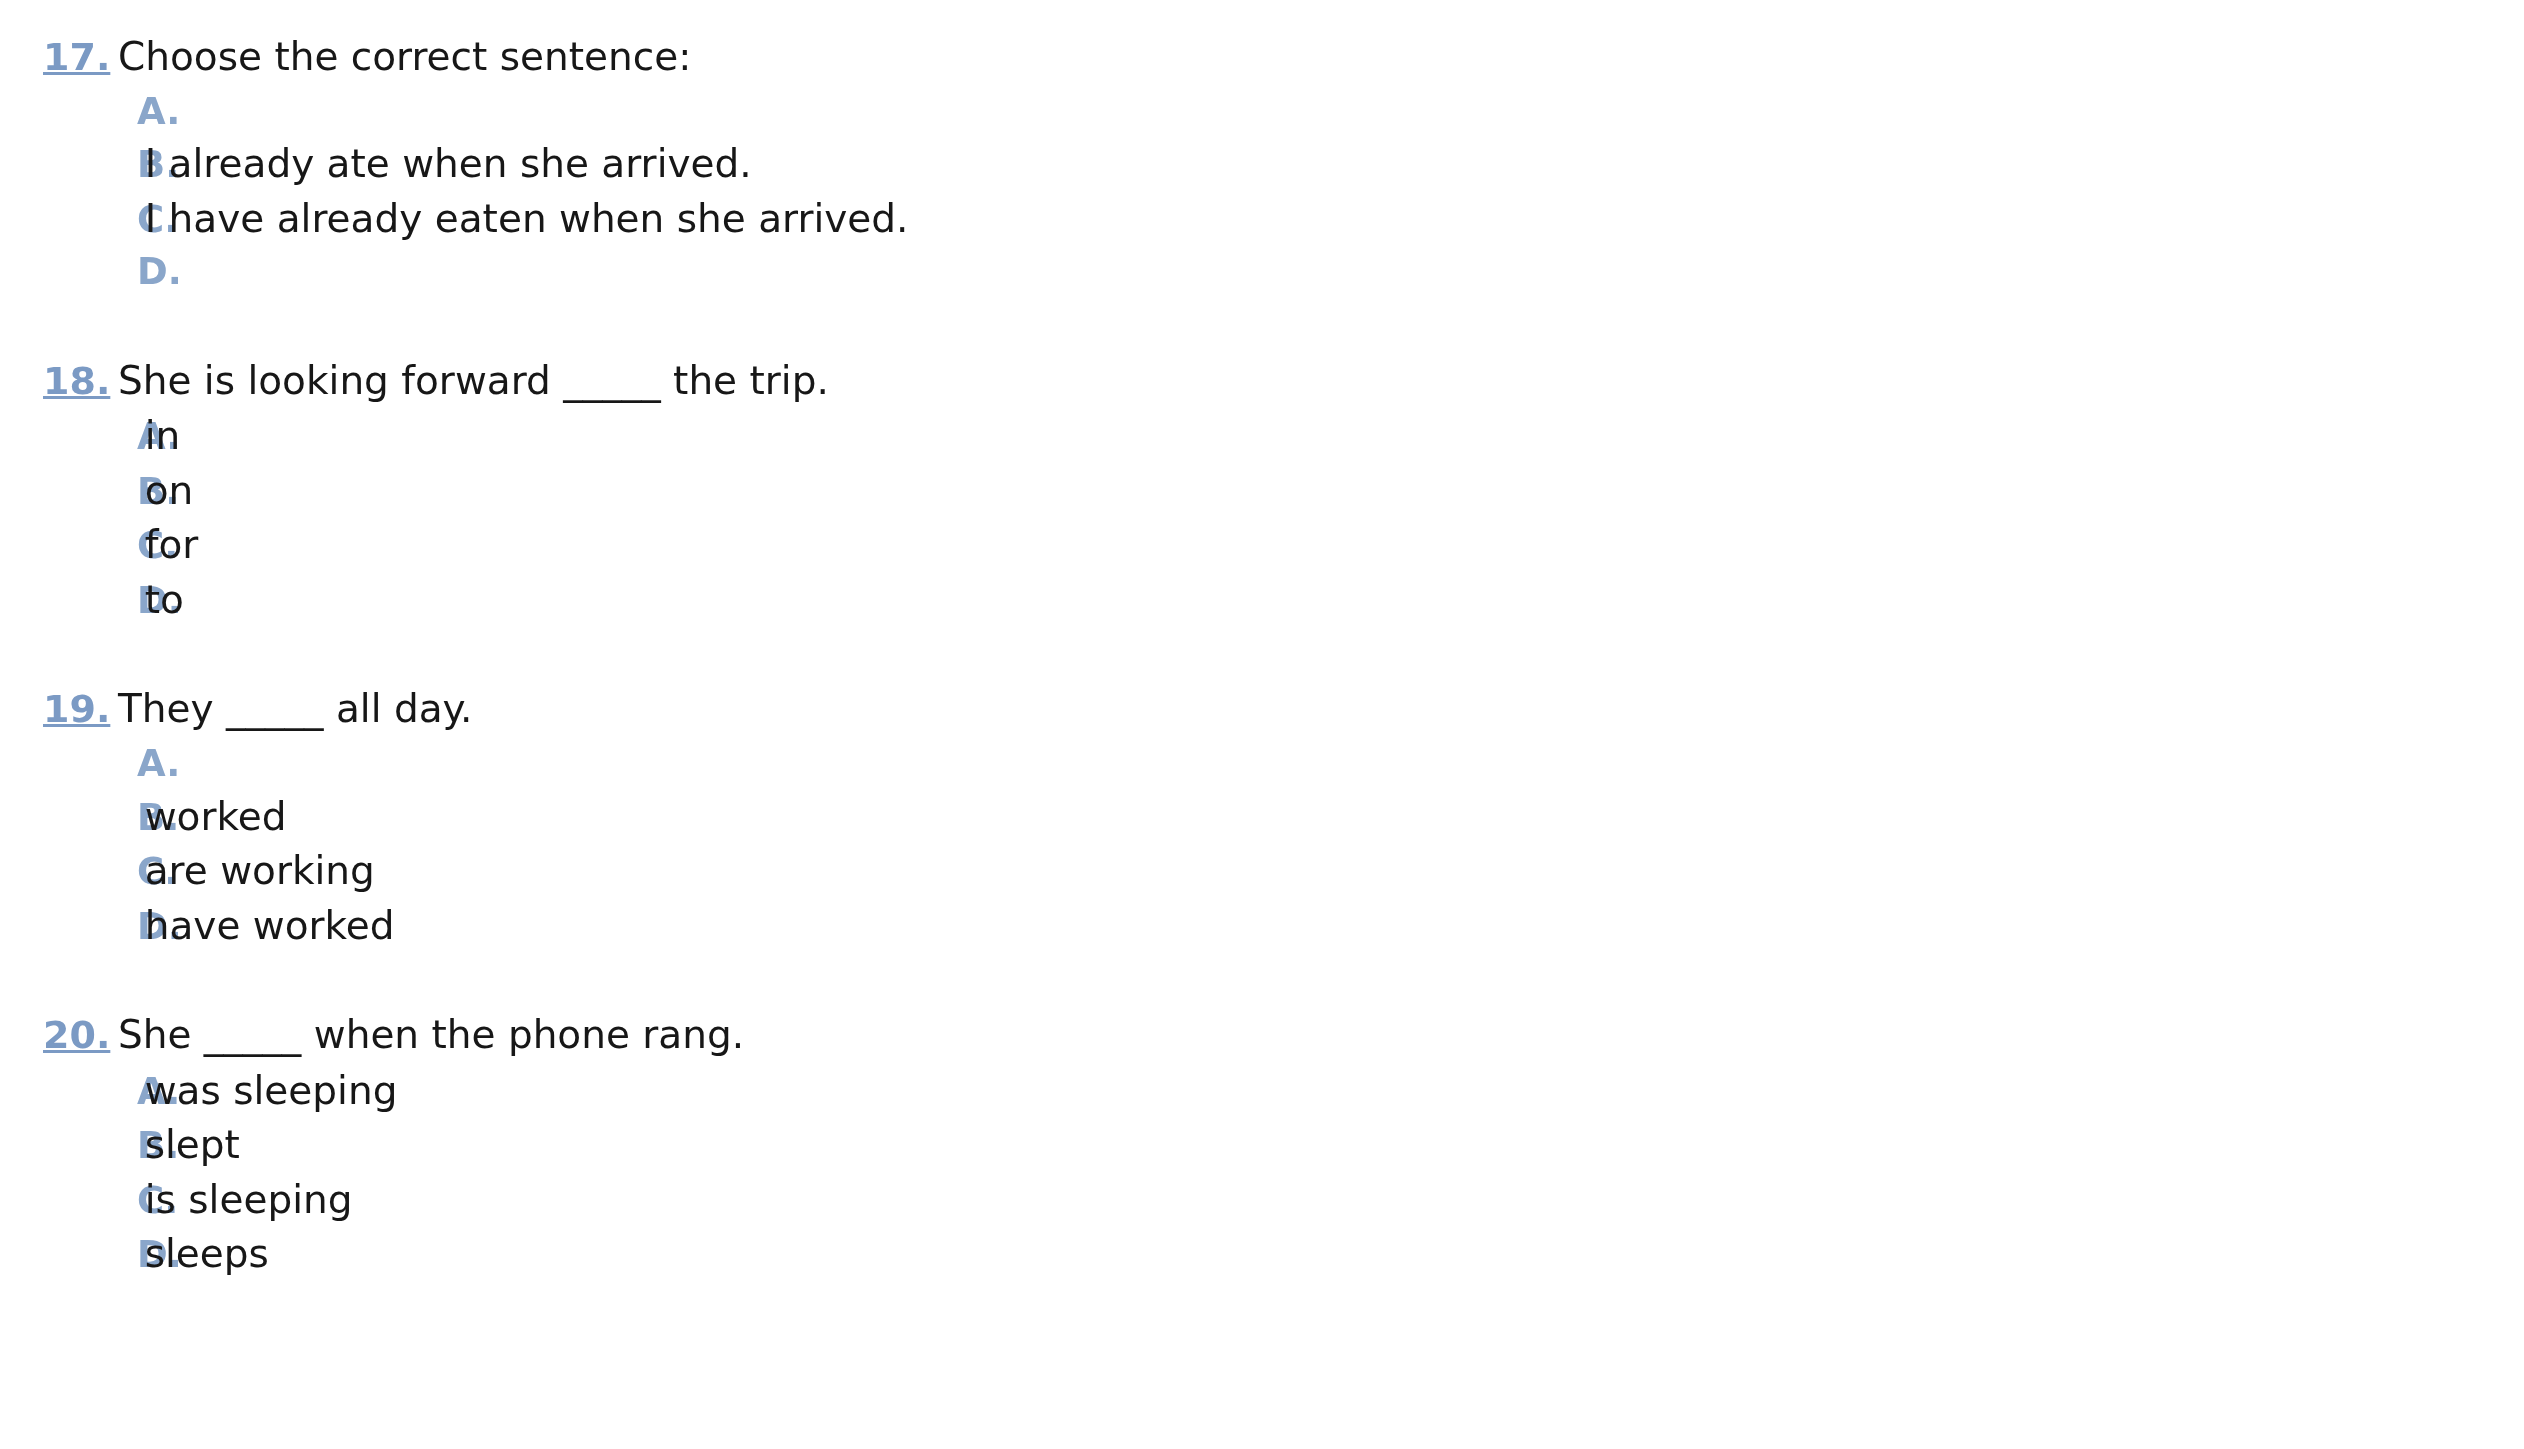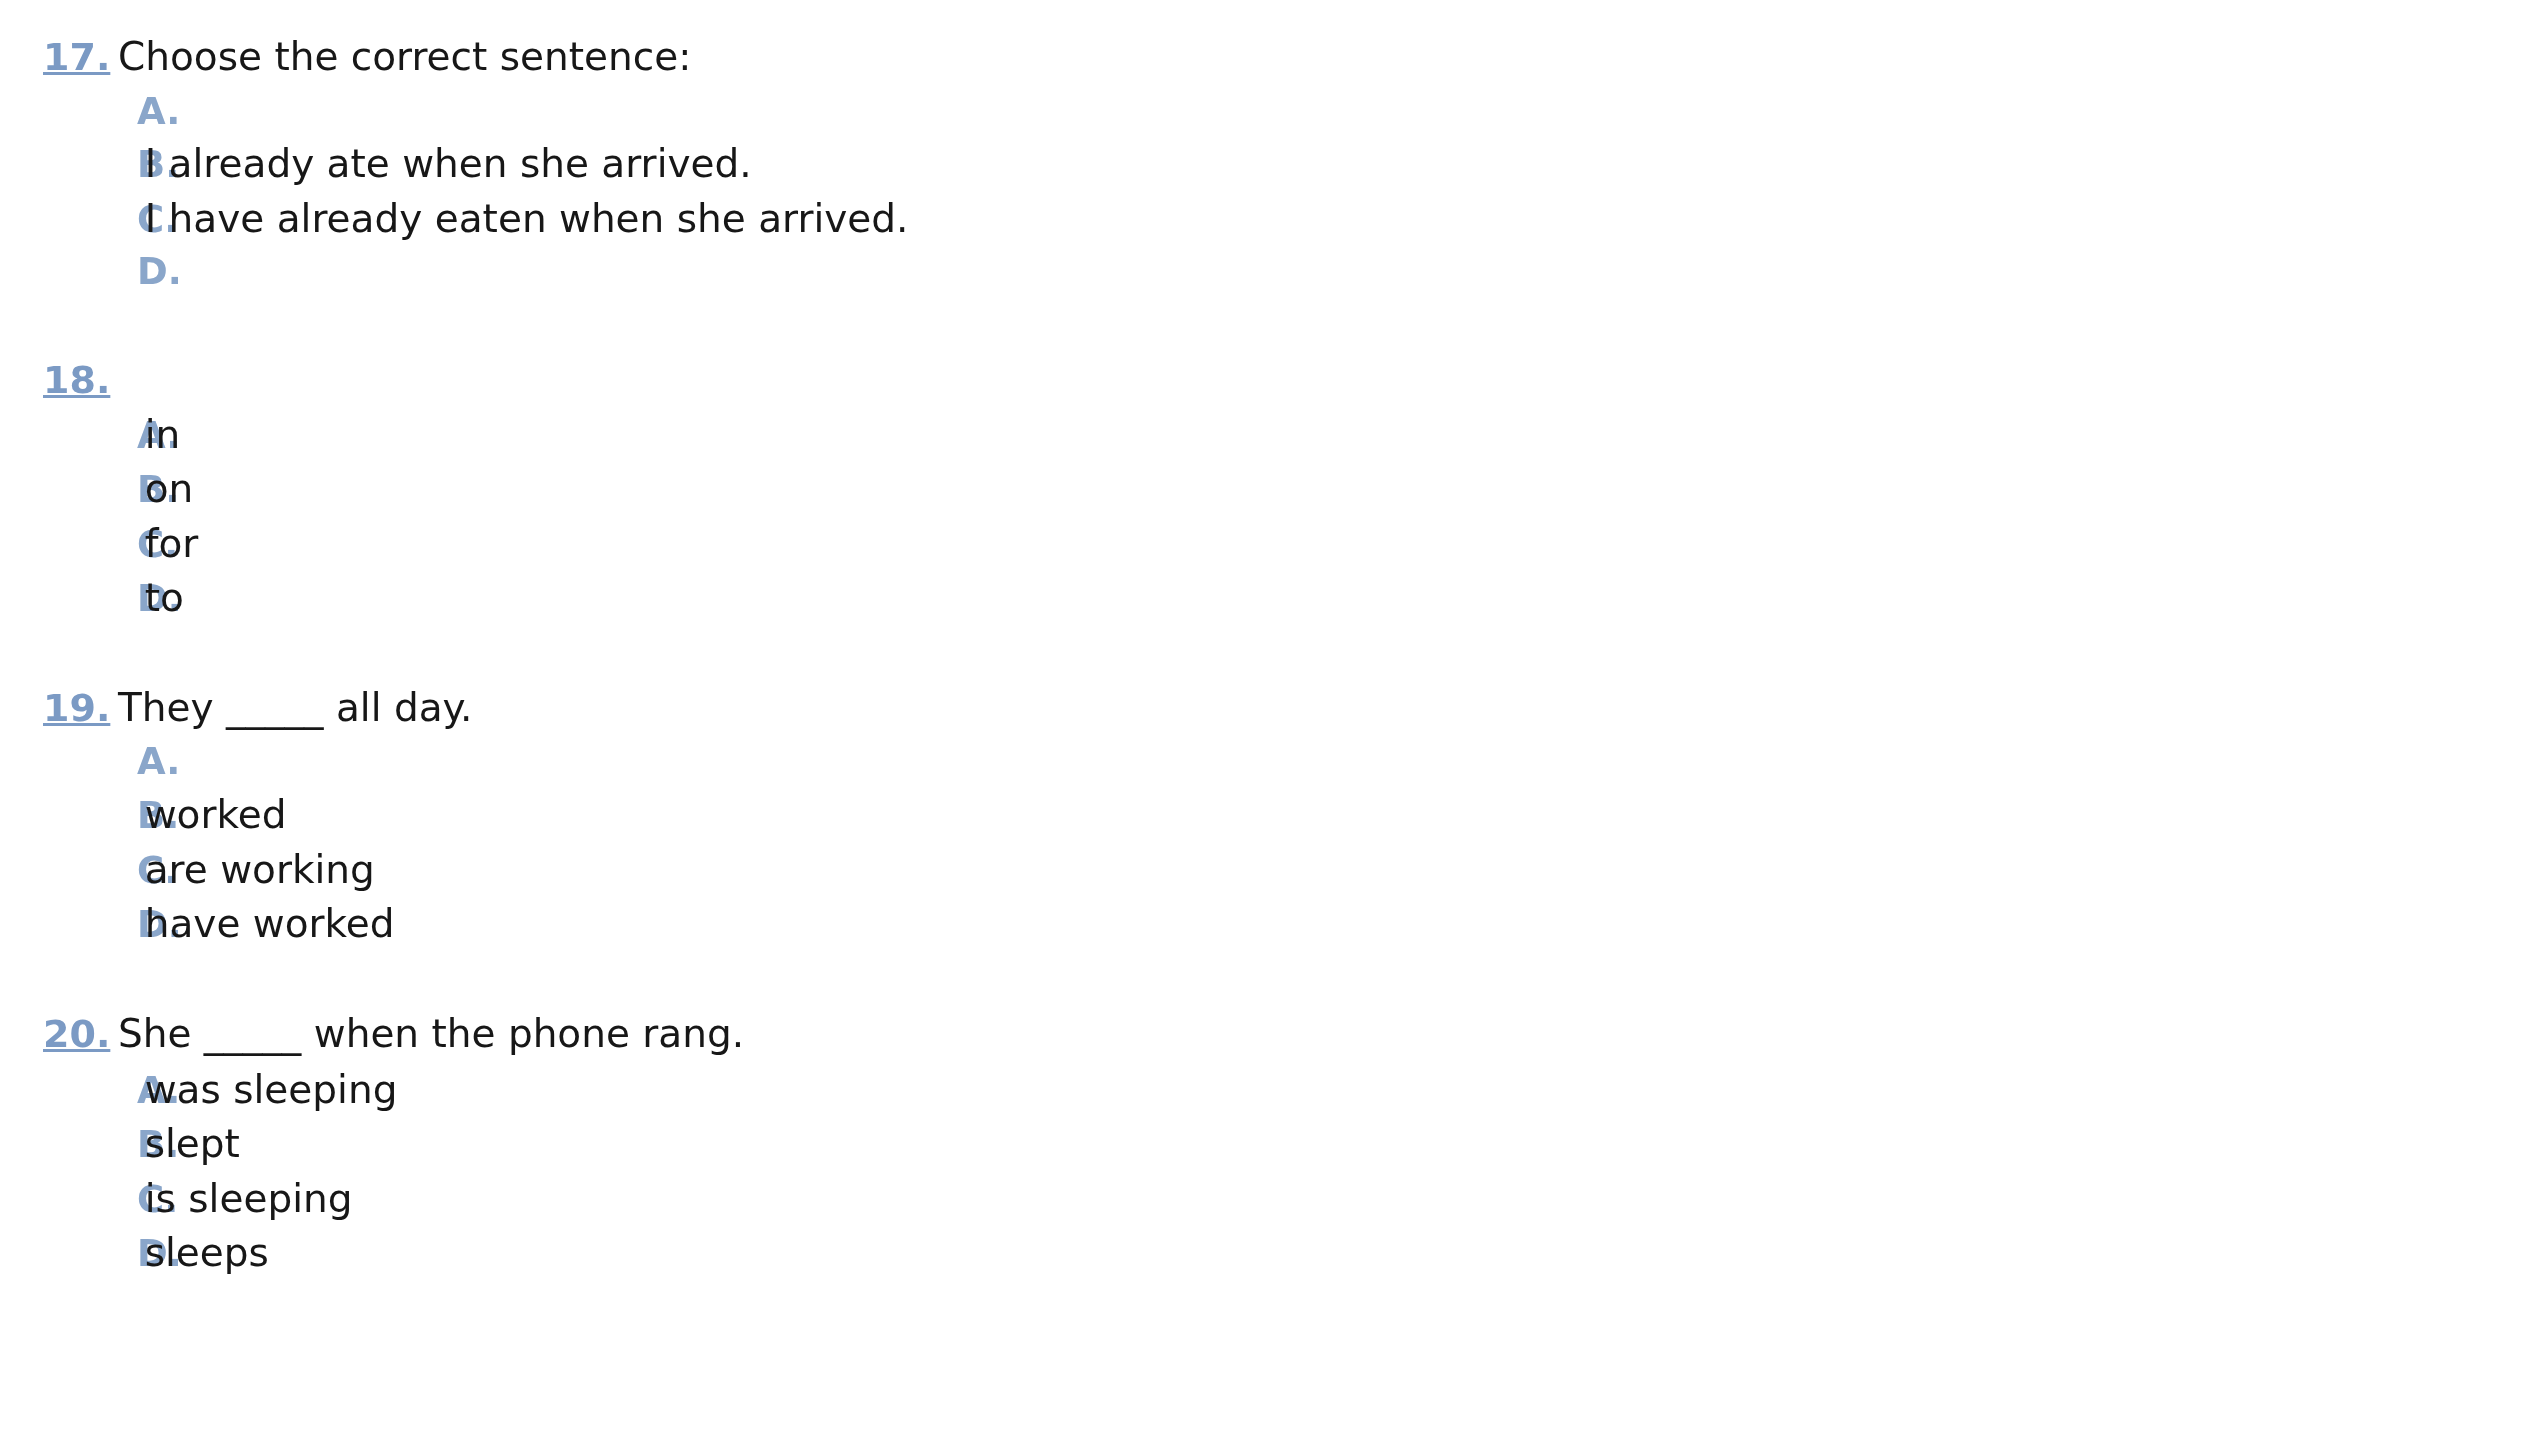--- a/index.html
+++ b/index.html
@@ -104,20 +104,21 @@
       </div>
       <div class="option-row">
         <span class="opt-letter">D.</span>
       </div>
     </div>
   </div>
 
   <div class="question-block">
     <div class="question-line">
       <span class="q-num">18.</span>
+      <span class="q-text">She is looking forward _____ the trip.</span>
     </div>
     <div class="options">
       <div class="option-row">
         <span class="opt-letter">A.</span>
         <span class="opt-text">in</span>
       </div>
       <div class="option-row">
         <span class="opt-letter">B.</span>
         <span class="opt-text">on</span>
       </div>

